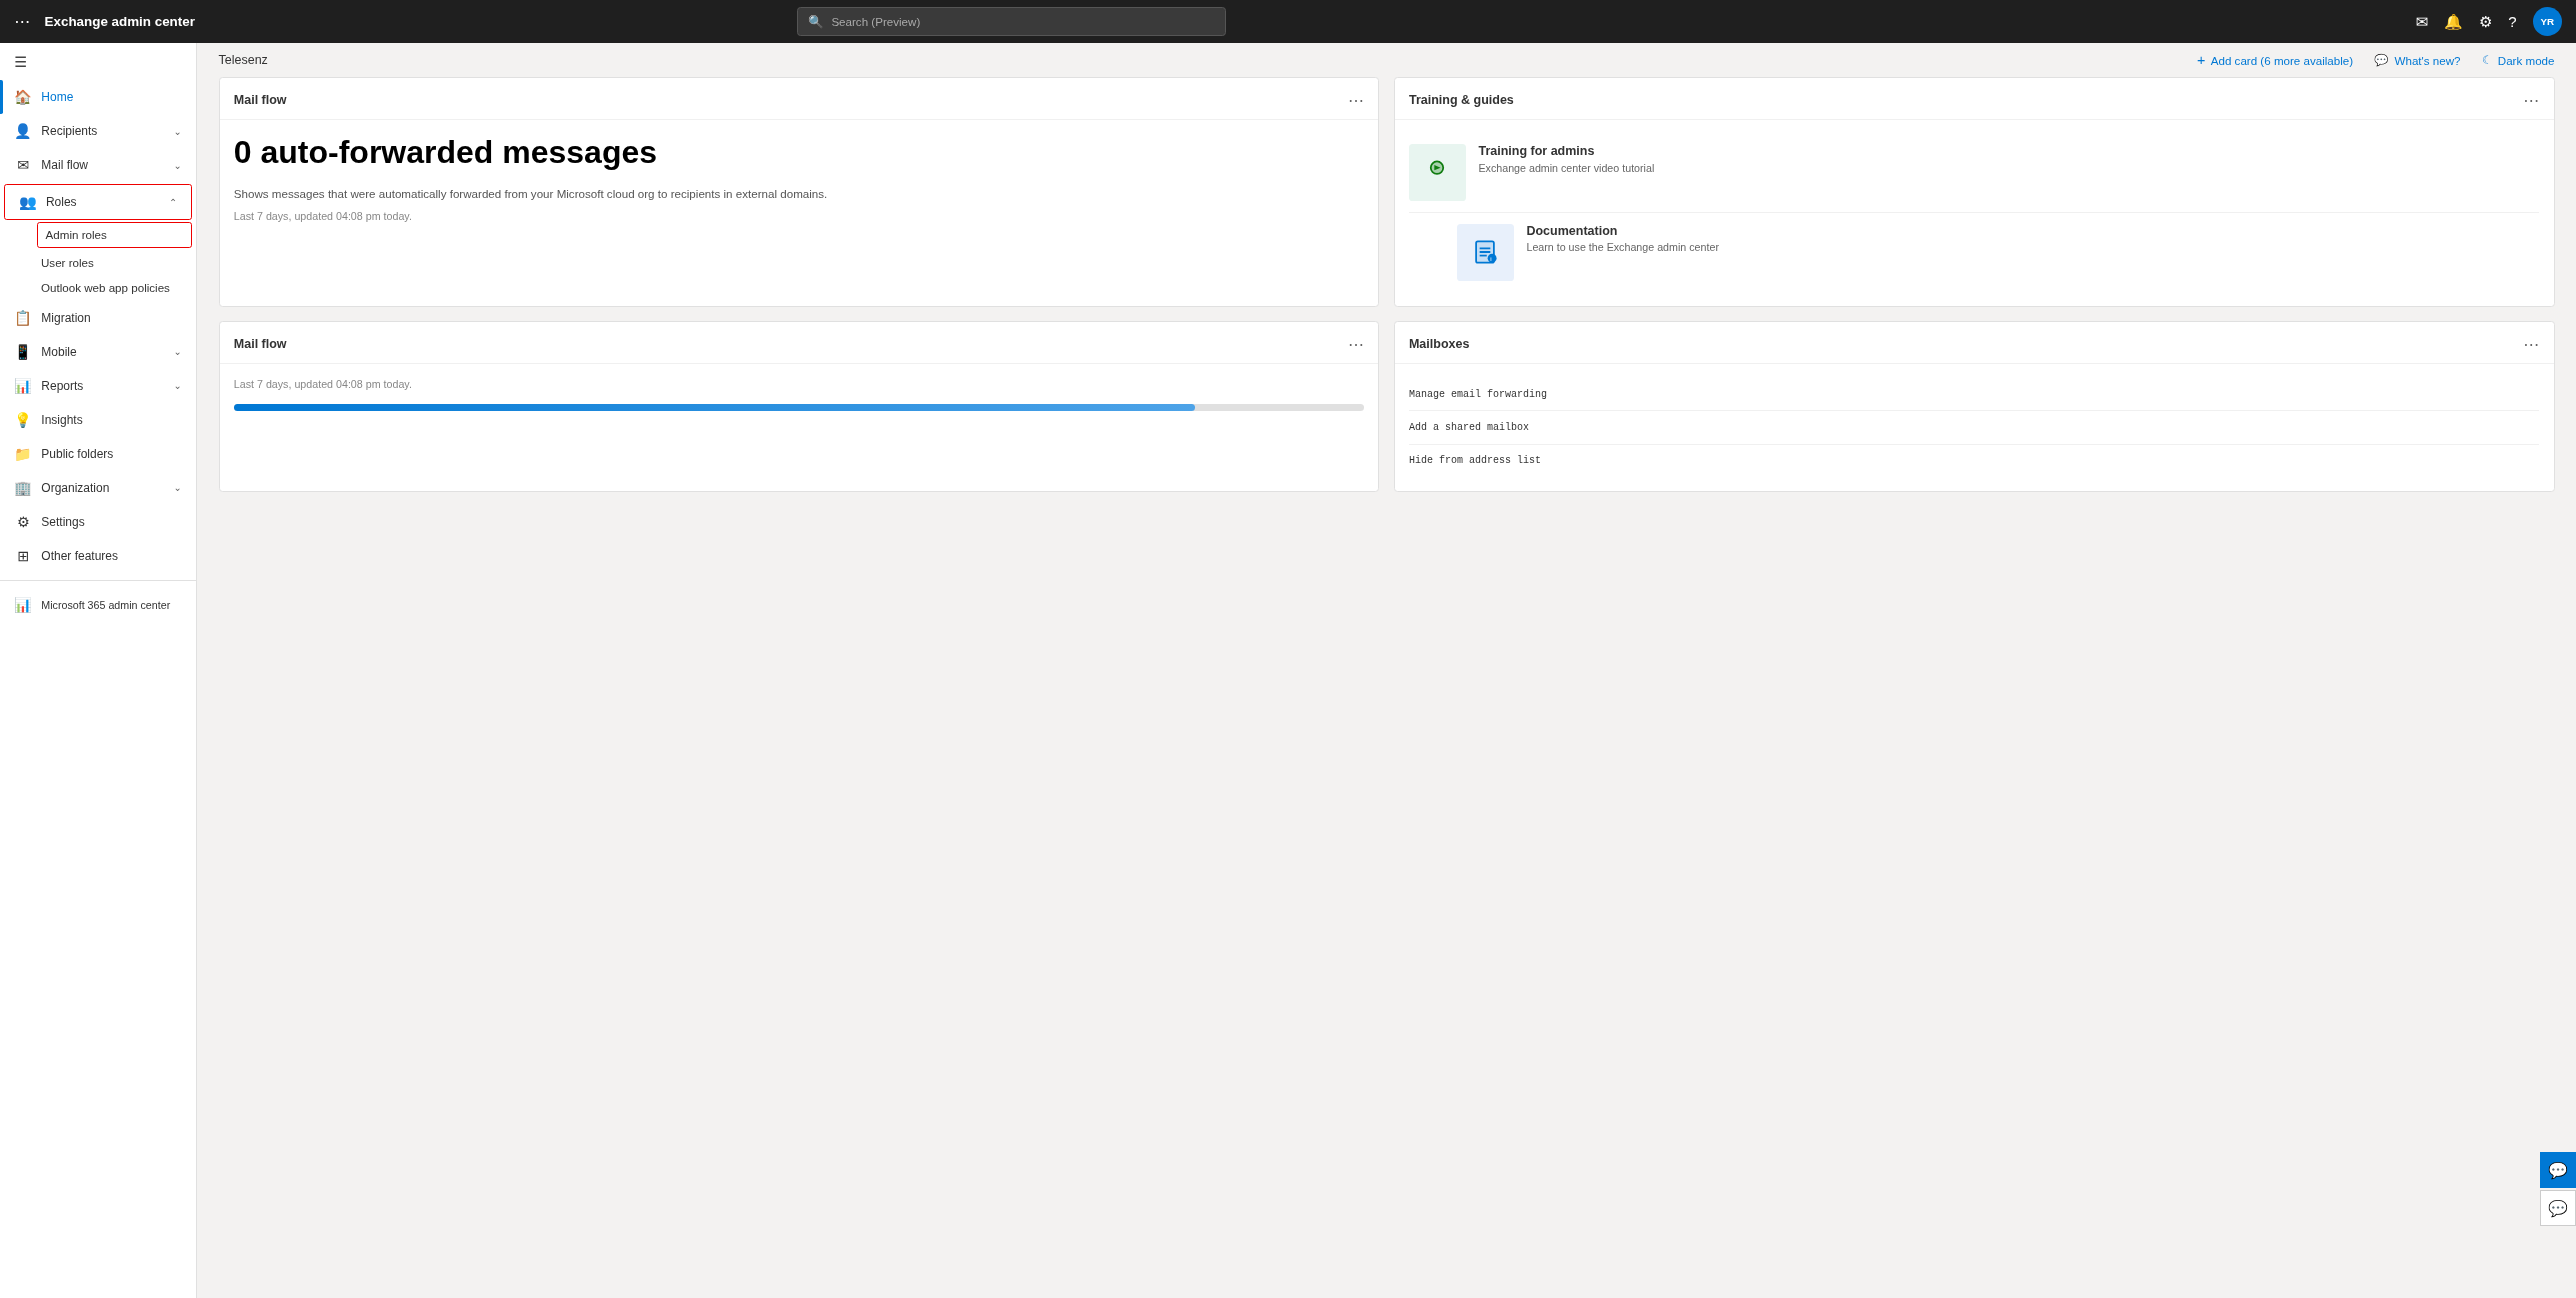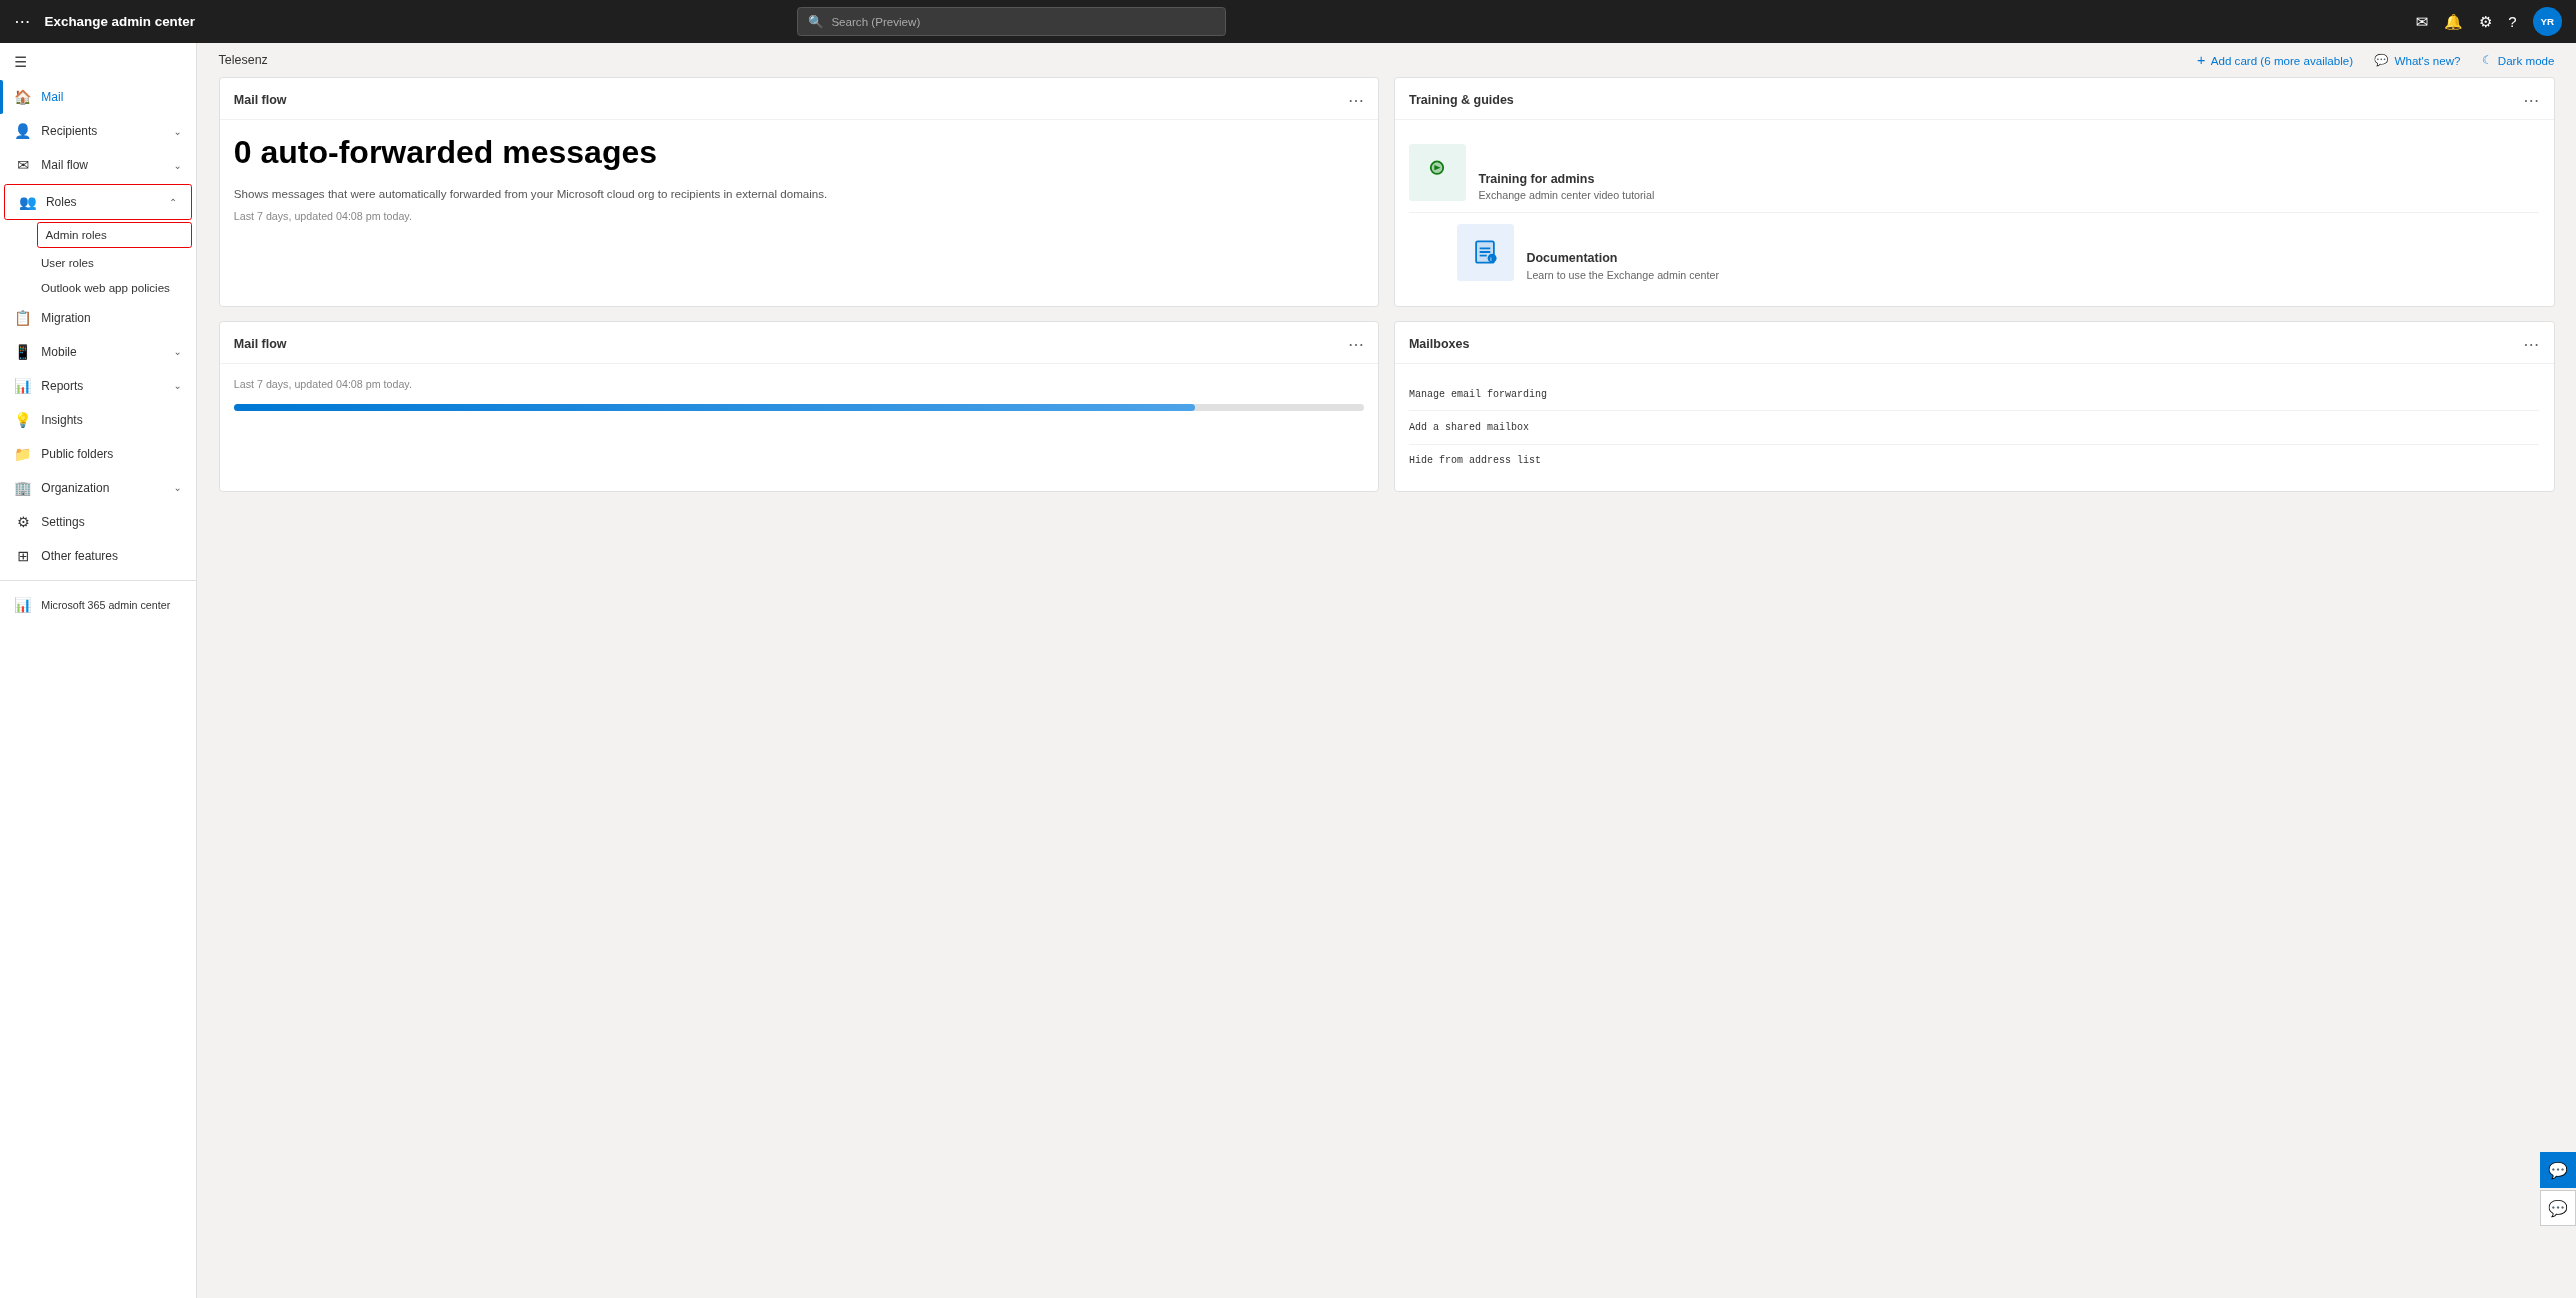--- a/index.html
+++ b/index.html
@@ -101,21 +101,21 @@
     .card-title { font-size: 12.5px; font-weight: 600; color: #333; }
     .card-menu { color: #666; cursor: pointer; font-size: 16px; }
     .card-body { padding: 14.3px; }
 
     .card-big-number { font-size: 32px; font-weight: 700; color: #000; margin-bottom: 14.3px; }
     .card-description { font-size: 11.6px; color: #555; margin-bottom: 7.2px; line-height: 1.5; }
     .card-updated { font-size: 10.7px; color: #888; }
 
     
     .training-item {
-      display: flex; align-items: flex-end; gap: 12.5px; padding: 10.7px 0;
+      display: flex; align-items: flex-start; gap: 12.5px; padding: 10.7px 0;
       border-bottom: 0.9px solid #f0f0f0; cursor: pointer;
     }
     .training-item:last-child { border-bottom: none; padding-left: 48px; }
     .training-thumb {
       width: 57px; height: 57px; border-radius: 3.6px; flex-shrink: 0;
       display: flex; align-items: center; justify-content: center; font-size: 25px;
     }
     .training-thumb.green { background: #e8f5f0; color: #107c10; }
     .training-thumb.blue { background: #e8f0fb; color: #0078d4; }
     .training-info {}
@@ -166,21 +166,21 @@
 
 <div class="layout">
 
   <div class="sidebar">
     <div class="sidebar-collapse-btn">
       <span>☰</span>
     </div>
 
     <div class="sidebar-item active">
       <span class="sidebar-icon">🏠</span>
-      <span class="sidebar-label">Mail</span>
+      <span class="sidebar-label">Home</span>
     </div>
 
     <div class="sidebar-item">
       <span class="sidebar-icon">👤</span>
       <span class="sidebar-label">Recipients</span>
       <span class="sidebar-chevron">⌄</span>
     </div>
 
     <div class="sidebar-item">
       <span class="sidebar-icon">✉</span>

